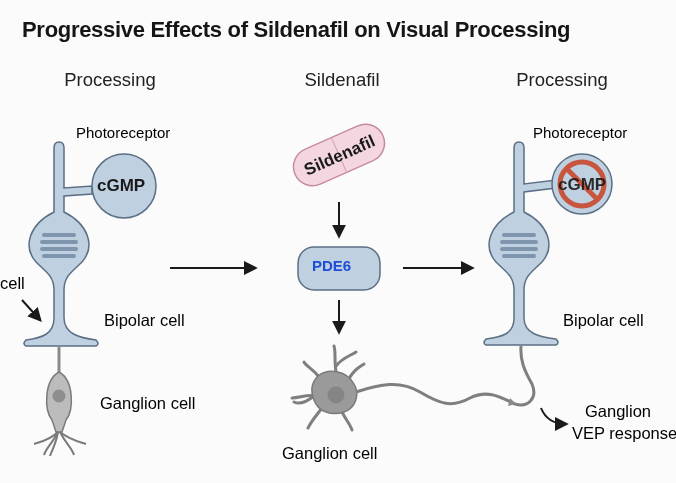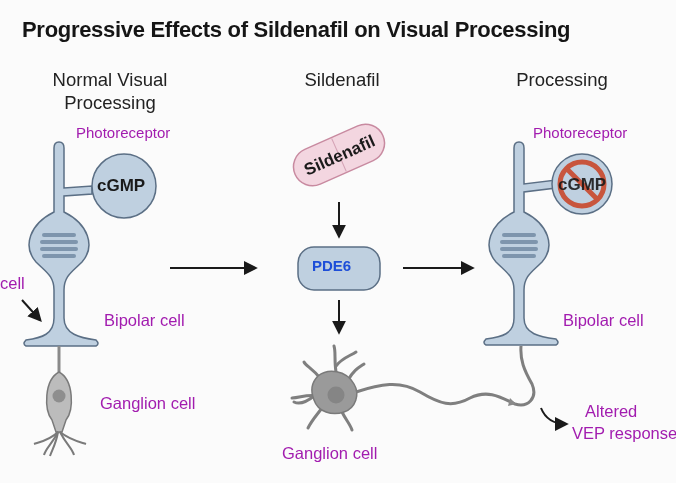--- a/index.html
+++ b/index.html
@@ -1,20 +1,20 @@
 <!DOCTYPE html>
 <html><head>
 <meta charset="utf-8">
 <style>
   html, body { margin:0; padding:0; }
   body { width:676px; height:483px; background:#fbfbfb; position:relative; overflow:hidden; font-family:"Liberation Sans", sans-serif; color:#1c1c1c; }
   .t { position:absolute; white-space:nowrap; }
   .title { left:22px; top:17px; font-size:22px; font-weight:bold; letter-spacing:-0.3px; color:#151515; }
   .col-head { font-size:18.5px; text-align:center; line-height:23px; color:#222; }
-  .lbl { font-size:16.5px; color:#a21caf; }
+  .lbl { font-size:16.5px; color:#000000; }
   svg.canvas { position:absolute; left:0; top:0; }
 </style>
 </head>
 <body>
 
 <svg class="canvas" width="676" height="483" viewBox="0 0 676 483">
   <defs>
     <marker id="arrowHead" viewBox="0 0 10 10" refX="8" refY="5" markerWidth="7" markerHeight="7" orient="auto">
       <path d="M0,0 L10,5 L0,10 z" fill="#1a1a1a"></path>
     </marker>
@@ -100,21 +100,20 @@
     <circle cx="582" cy="184" r="22" fill="none" stroke="#c8553d" stroke-width="5"></circle>
     <line x1="567" y1="169" x2="597" y2="199" stroke="#c8553d" stroke-width="5"></line>
   </g>
 
   <path d="M541,408 C545,418 552,424 566,424" fill="none" stroke="#1a1a1a" stroke-width="2" marker-end="url(#arrowHead)"></path>
 </svg>
 
 <div class="t title">Progressive Effects of Sildenafil on Visual Processing</div>
 
 <div class="t col-head" style="left:30px; top:68px; width:160px;">
-  <div>Normal Visual</div>
   <div>Processing</div>
 </div>
 <div class="t col-head" style="left:262px; top:68px; width:160px;">
   <div>Sildenafil</div>
 </div>
 <div class="t col-head" style="left:482px; top:68px; width:160px;">
   <div>Processing</div>
 </div>
 
 <div class="t lbl" style="left:76px; top:124px; font-size:15px;">Photoreceptor</div>
@@ -123,14 +122,14 @@
 <div class="t lbl" style="left:104px; top:311px;">Bipolar cell</div>
 <div class="t lbl" style="left:100px; top:394px;">Ganglion cell</div>
 
 <div class="t" style="left:302px; top:146px; font-size:17px; font-weight:bold; color:#1a1a1a; transform:rotate(-24deg); transform-origin:center;">Sildenafil</div>
 <div class="t" style="left:312px; top:257px; font-size:15px; font-weight:bold; color:#1d4ed8;">PDE6</div>
 <div class="t lbl" style="left:282px; top:444px;">Ganglion cell</div>
 
 <div class="t lbl" style="left:533px; top:124px; font-size:15px;">Photoreceptor</div>
 <div class="t" style="left:558px; top:175px; font-size:17px; font-weight:bold; color:#1a1a1a; opacity:0.9;">cGMP</div>
 <div class="t lbl" style="left:563px; top:311px;">Bipolar cell</div>
-<div class="t lbl" style="left:585px; top:402px;">Altered</div>
+<div class="t lbl" style="left:585px; top:402px;">Ganglion</div>
 <div class="t lbl" style="left:572px; top:424px;text-align:right;">VEP response</div>
 
 </body></html>

